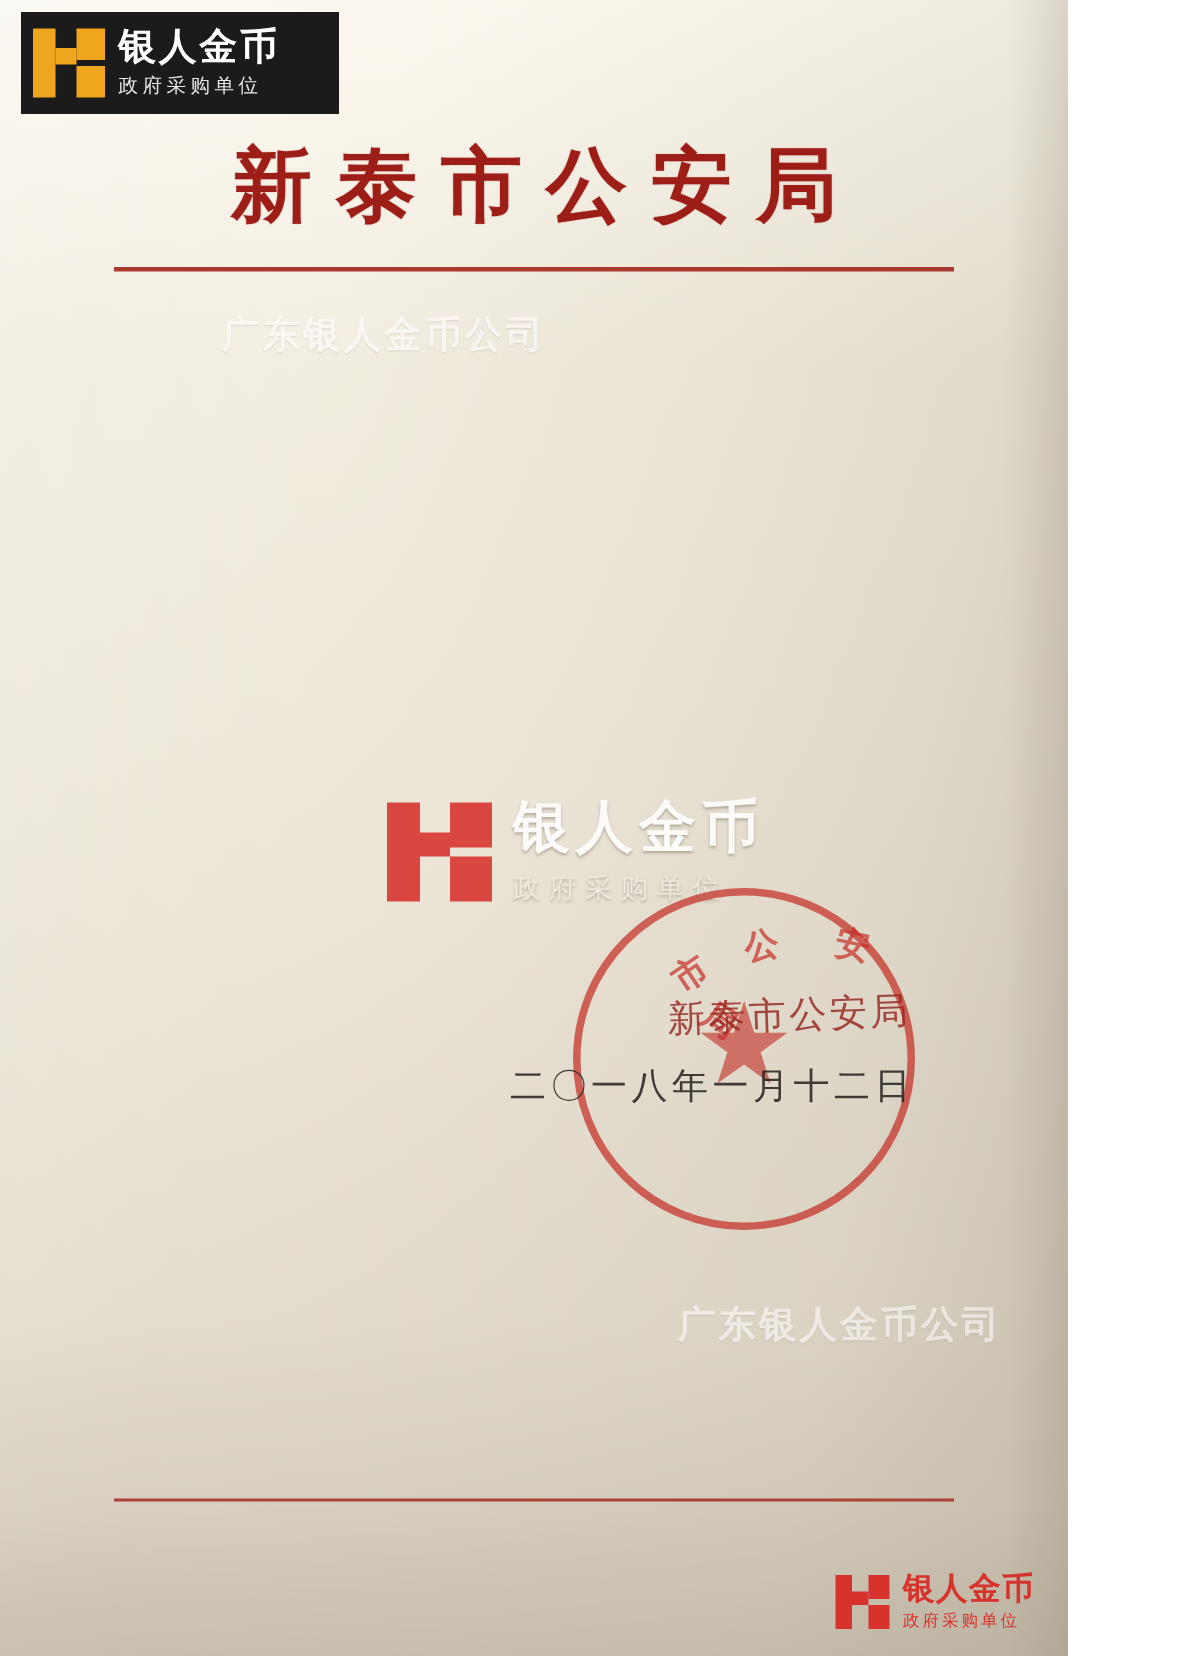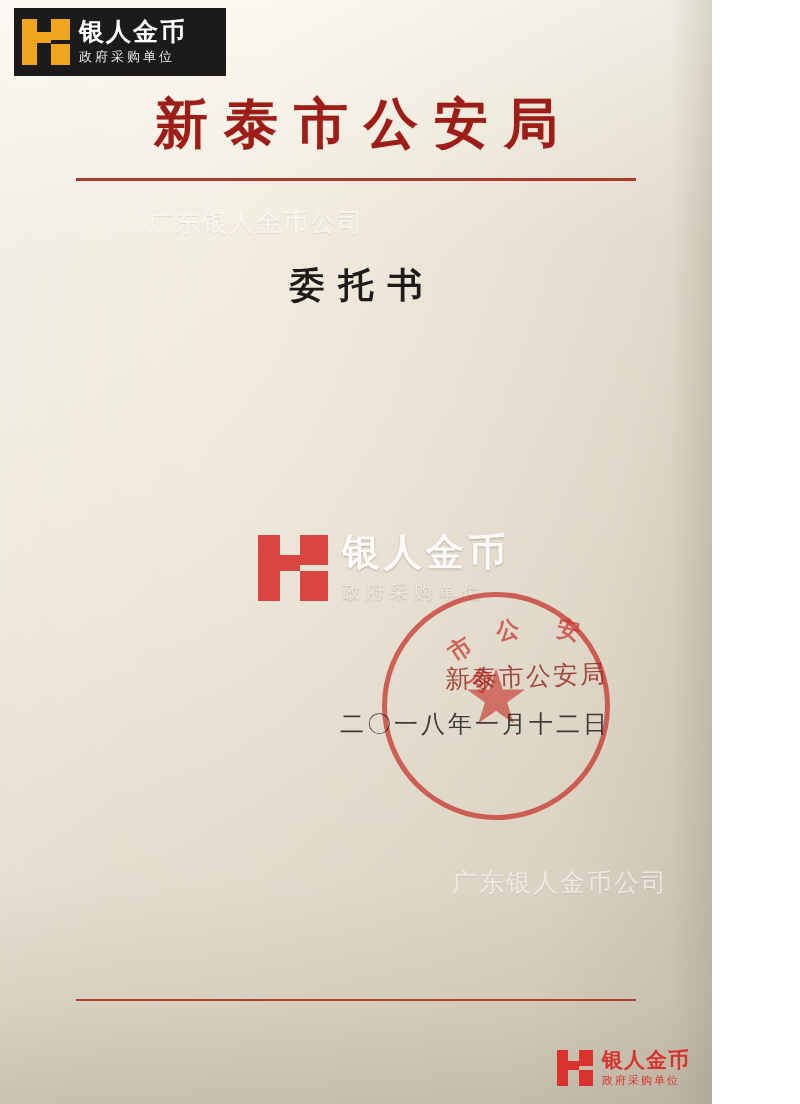--- a/index.html
+++ b/index.html
@@ -179,21 +179,21 @@
     letter-spacing: 6px;
     margin-top: 6px;
     text-shadow: 0 1px 2px rgba(120,110,95,0.5);
   }
 
   
   .wm-ghost {
     position: absolute;
     color: #ffffff;
     font-family: "Liberation Sans", "DejaVu Sans", sans-serif;
-    font-weight: normal;
+    font-weight: bold;
     letter-spacing: 2px;
     opacity: 0.55;
     text-shadow: 0 1px 1px rgba(150,140,120,0.45);
     pointer-events: none;
   }
   .wm-ghost-1 { left: 148px; top: 206px; font-size: 25px; }
   .wm-ghost-2 { left: 452px; top: 866px; font-size: 25px; }
 
   
   .seal {
@@ -321,21 +321,20 @@
       <div class="brand-sub">政府采购单位</div>
     </div>
   </div>
 
   <div class="doc-title">新泰市公安局</div>
   <div class="rule-top"></div>
   <div class="rule-bottom"></div>
 
   <div class="wm-ghost wm-ghost-1">广东银人金币公司</div>
 
-  <div class="doc-subtitle">委托书</div>
 
 
   <div class="wm-center">
     <div class="wm-mark">
       <i class="m1"></i>
         <i class="m2"></i>
         <i class="m3"></i>
         <i class="m4"></i>
     </div>
     <div class="wm-center-text">

